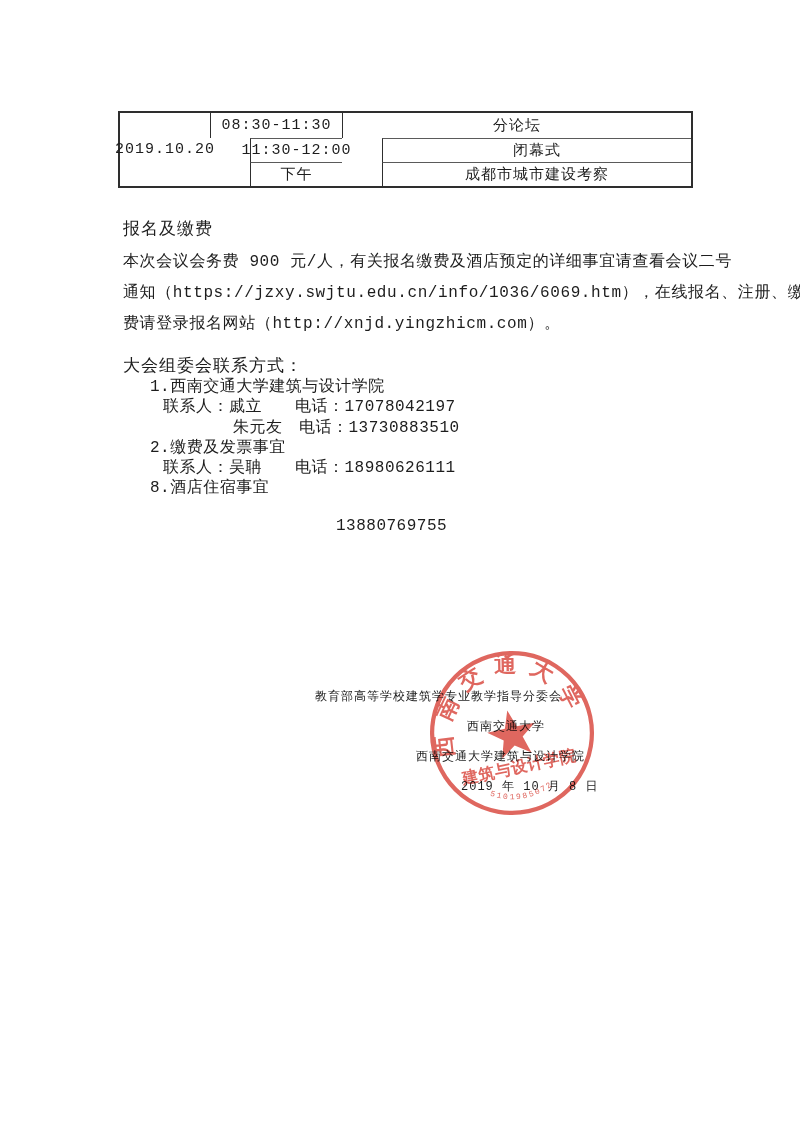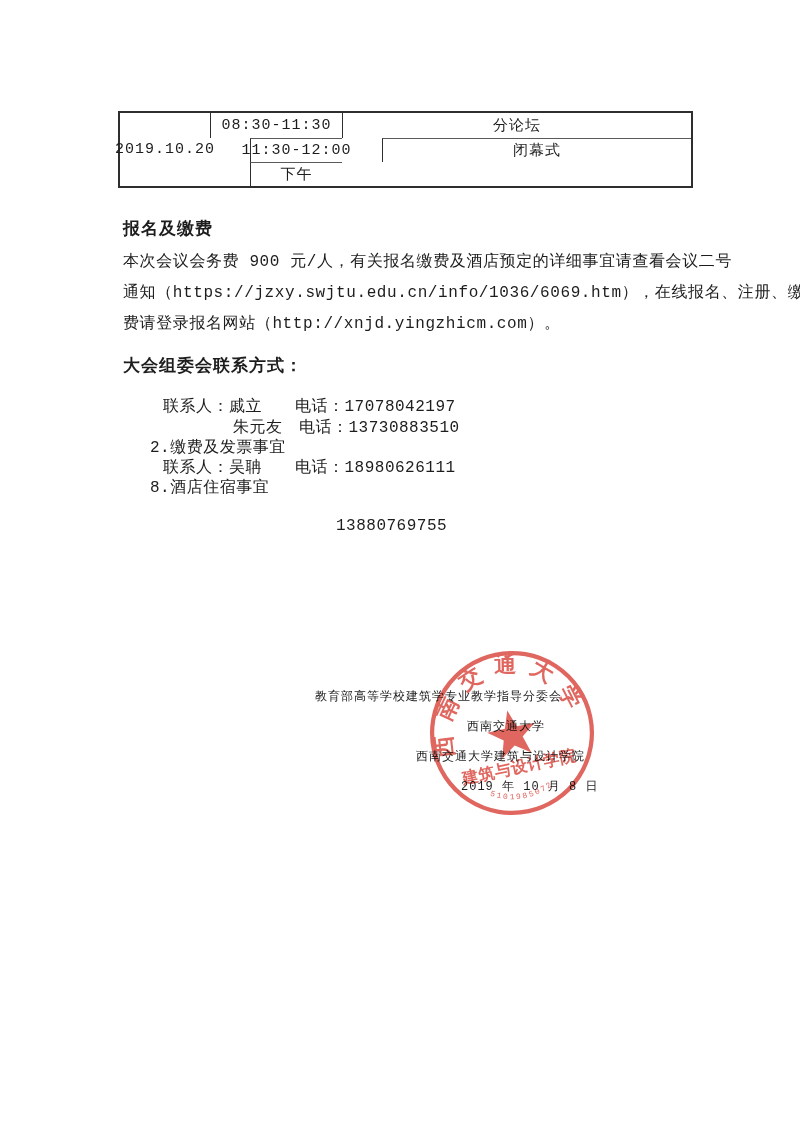--- a/index.html
+++ b/index.html
@@ -19,21 +19,21 @@
         font-size:15px;letter-spacing:1px;white-space:nowrap;font-family:Liberation Mono, monospace;}
   .cell.date{grid-column:1;grid-row:1/span 3;}
   .cell.vline{border-left:1.5px solid #2e2e2e;}
   .cell.hline{border-top:1.5px solid #5a5a5a;margin-left:40px;}
   .c-r1t{grid-column:2;grid-row:1}.c-r1e{grid-column:3;grid-row:1}
   .c-r2t{grid-column:2;grid-row:2}.c-r2e{grid-column:3;grid-row:2}
   .c-r3t{grid-column:2;grid-row:3}.c-r3e{grid-column:3;grid-row:3}
 
   
   .abs{position:absolute;white-space:nowrap;}
-  .bold-head{font-weight:bold;font-size:17px;letter-spacing:1px;}
+  .bold-head{font-weight:normal;font-size:17px;letter-spacing:1px;}
   .reg-head{left:123px;top:217px;}
   .para{left:123px;top:247px;font-size:16px;line-height:31px;letter-spacing:0.6px;}
   .contacts-head{left:123px;top:354px;}
   .cline{font-size:16px;letter-spacing:0.5px;}
   .c0{left:150px;top:376px}.c1{left:163px;top:396px}.c2{left:233px;top:417px}
   .c3{left:150px;top:437px}.c4{left:163px;top:457px}.c5{left:150px;top:477px}
   .c6{left:163px;top:497px}.c7{left:336px;top:517px}
   .sline{font-size:12px;letter-spacing:1px;}
   .s0{left:315px;top:688px}.s1{left:467px;top:718px}
   .s2{left:416px;top:748px}.s3{left:461px;top:778px}
@@ -56,30 +56,32 @@
 
 <div class="page">
 
   <div class="tbl">
     <div class="cell date">2019.10.20</div>
     <div class="cell vline c-r1t">08:30-11:30</div>
     <div class="cell vline c-r1e">分论坛</div>
     <div class="cell vline hline c-r2t">11:30-12:00</div>
     <div class="cell vline hline c-r2e">闭幕式</div>
     <div class="cell vline hline c-r3t">下午</div>
+    <div class="cell vline hline c-r3e">成都市城市建设考察</div>
   </div>
 
   <div class="abs bold-head reg-head">报名及缴费</div>
   <div class="abs para">
     <div>本次会议会务费 900 元/人，有关报名缴费及酒店预定的详细事宜请查看会议二号</div>
     <div>通知（https://jzxy.swjtu.edu.cn/info/1036/6069.htm），在线报名、注册、缴</div>
     <div>费请登录报名网站（http://xnjd.yingzhicm.com）。</div>
   </div>
 
   <div class="abs bold-head contacts-head">大会组委会联系方式：</div>
+  <div class="abs cline c0">1.西南交通大学建筑与设计学院</div>
   <div class="abs cline c1">联系人：戚立　　电话：17078042197</div>
   <div class="abs cline c2">朱元友　电话：13730883510</div>
   <div class="abs cline c3">2.缴费及发票事宜</div>
   <div class="abs cline c4">联系人：吴聃　　电话：18980626111</div>
   <div class="abs cline c5">8.酒店住宿事宜</div>
   <div class="abs cline c7">13880769755</div>
 
   <div class="abs sline s0">教育部高等学校建筑学专业教学指导分委会</div>
   <div class="abs sline s1">西南交通大学</div>
   <div class="abs sline s2">西南交通大学建筑与设计学院</div>

